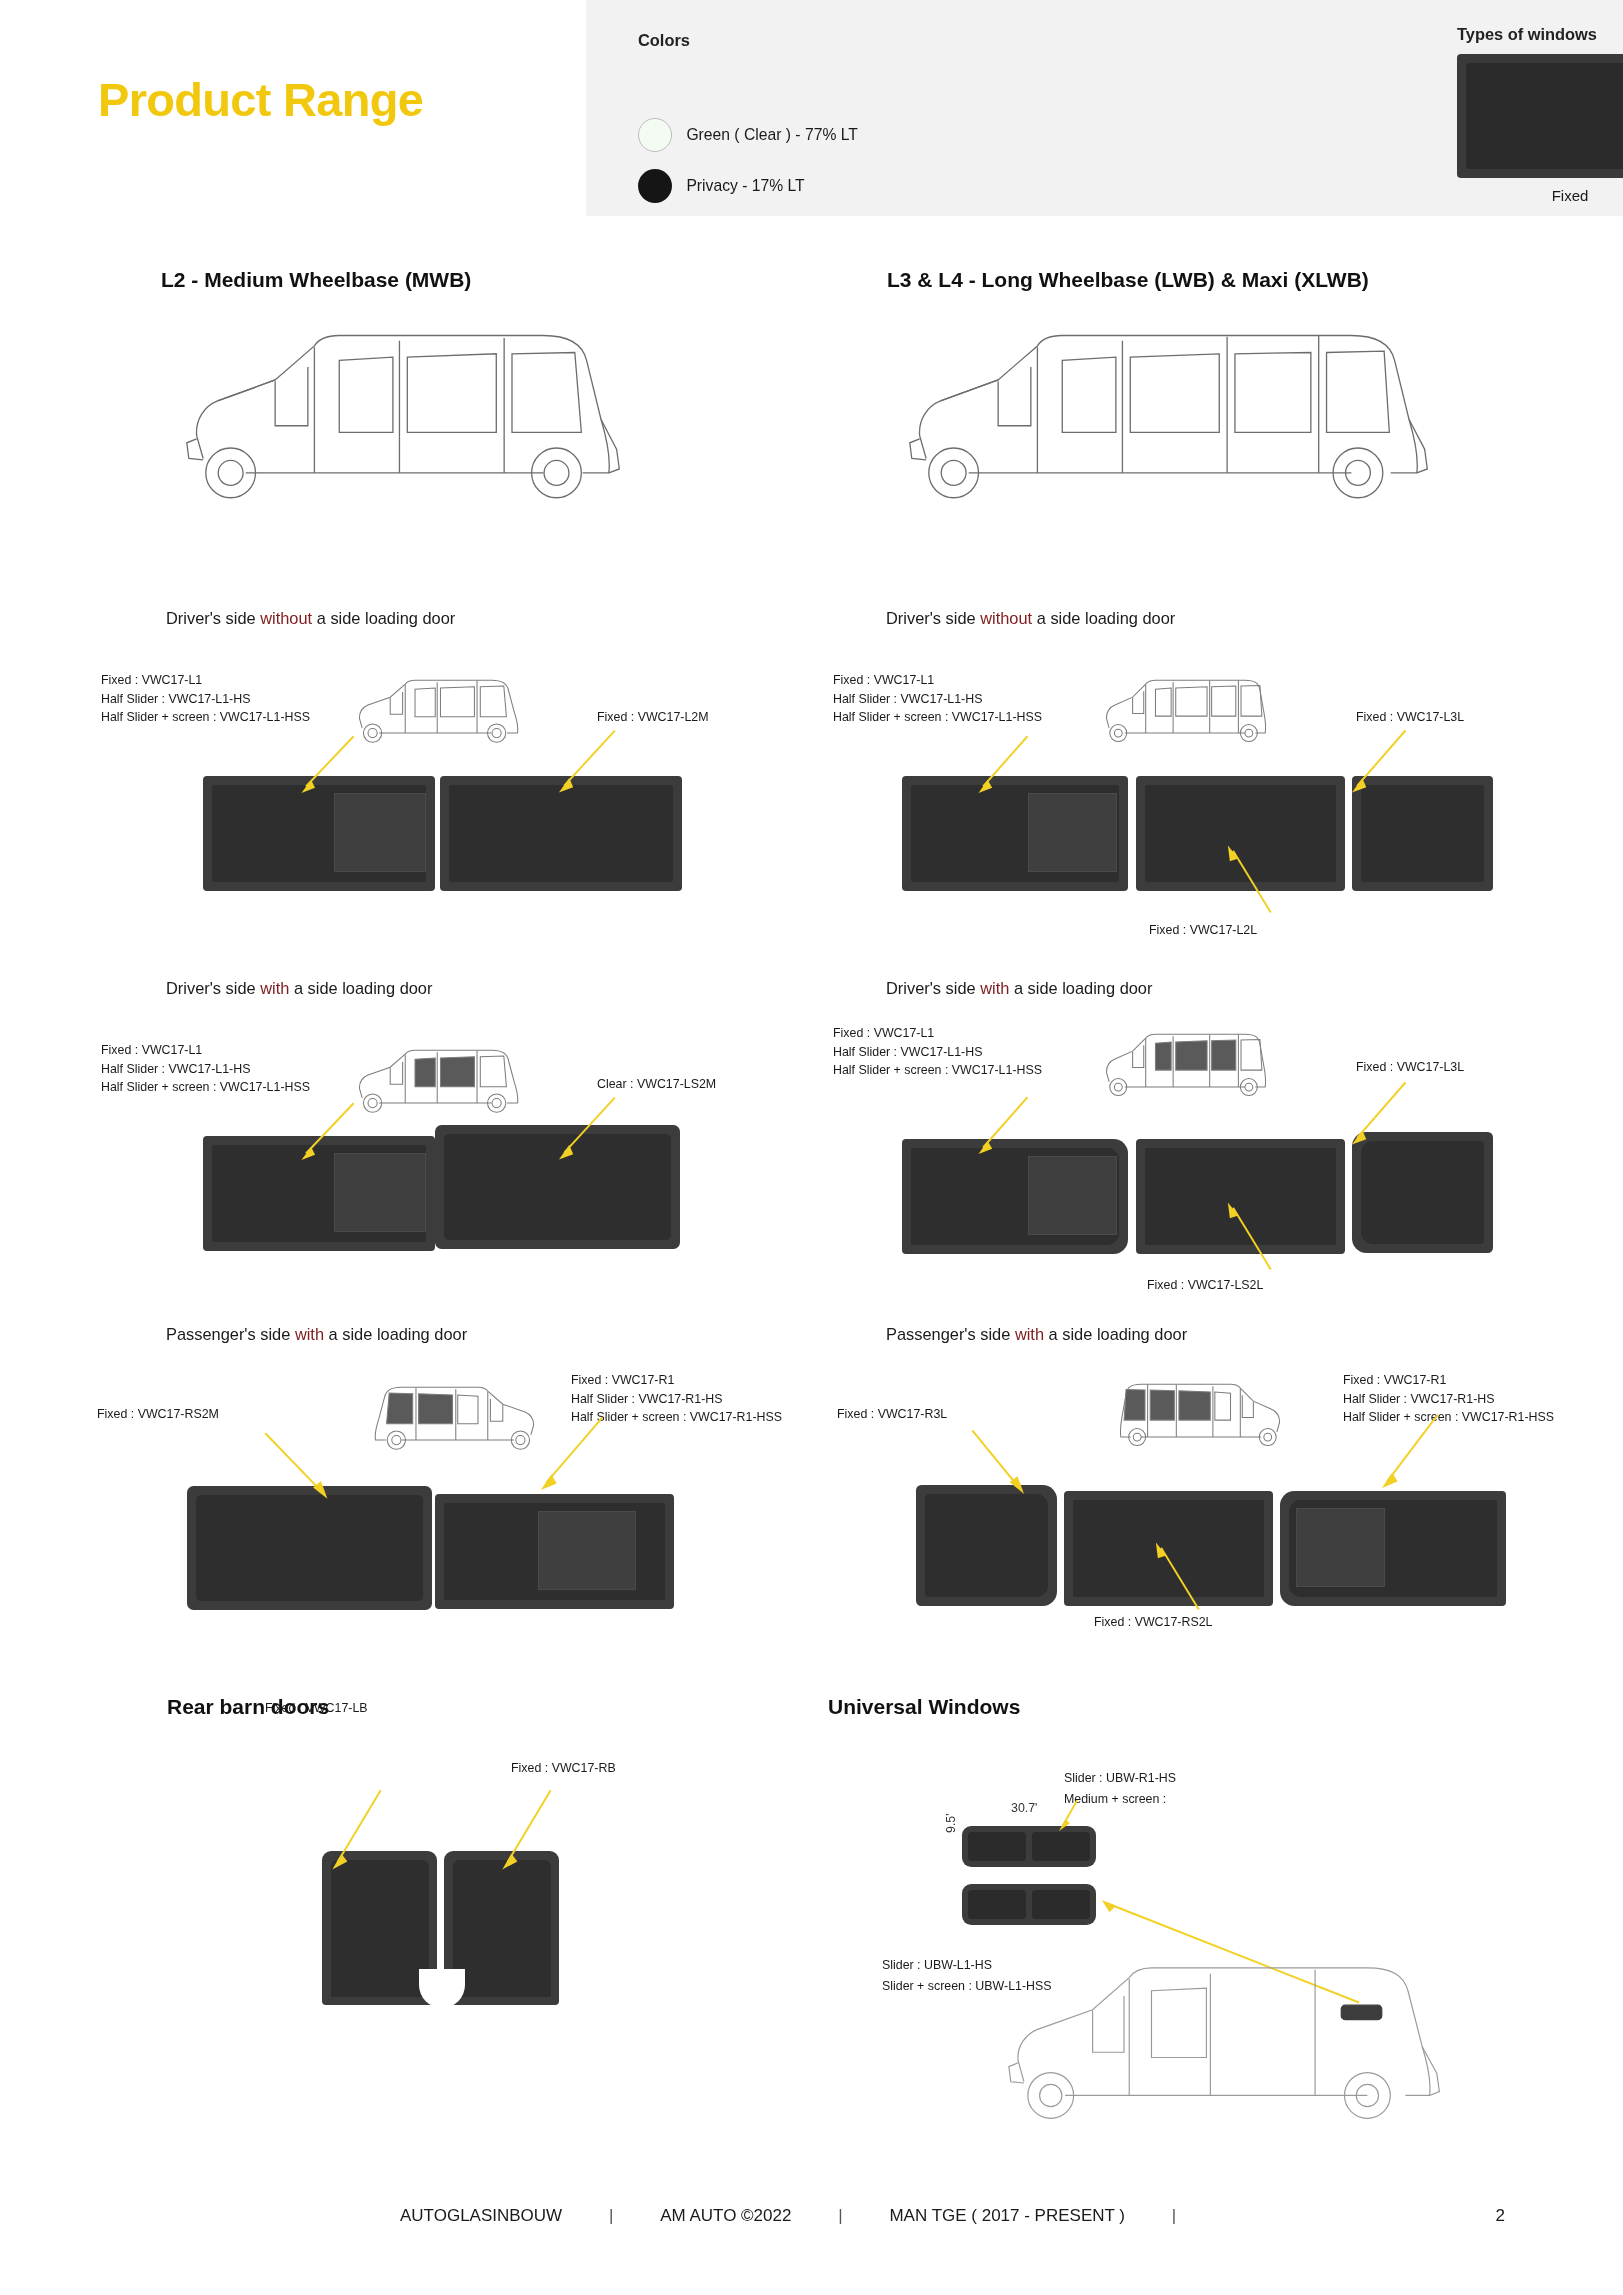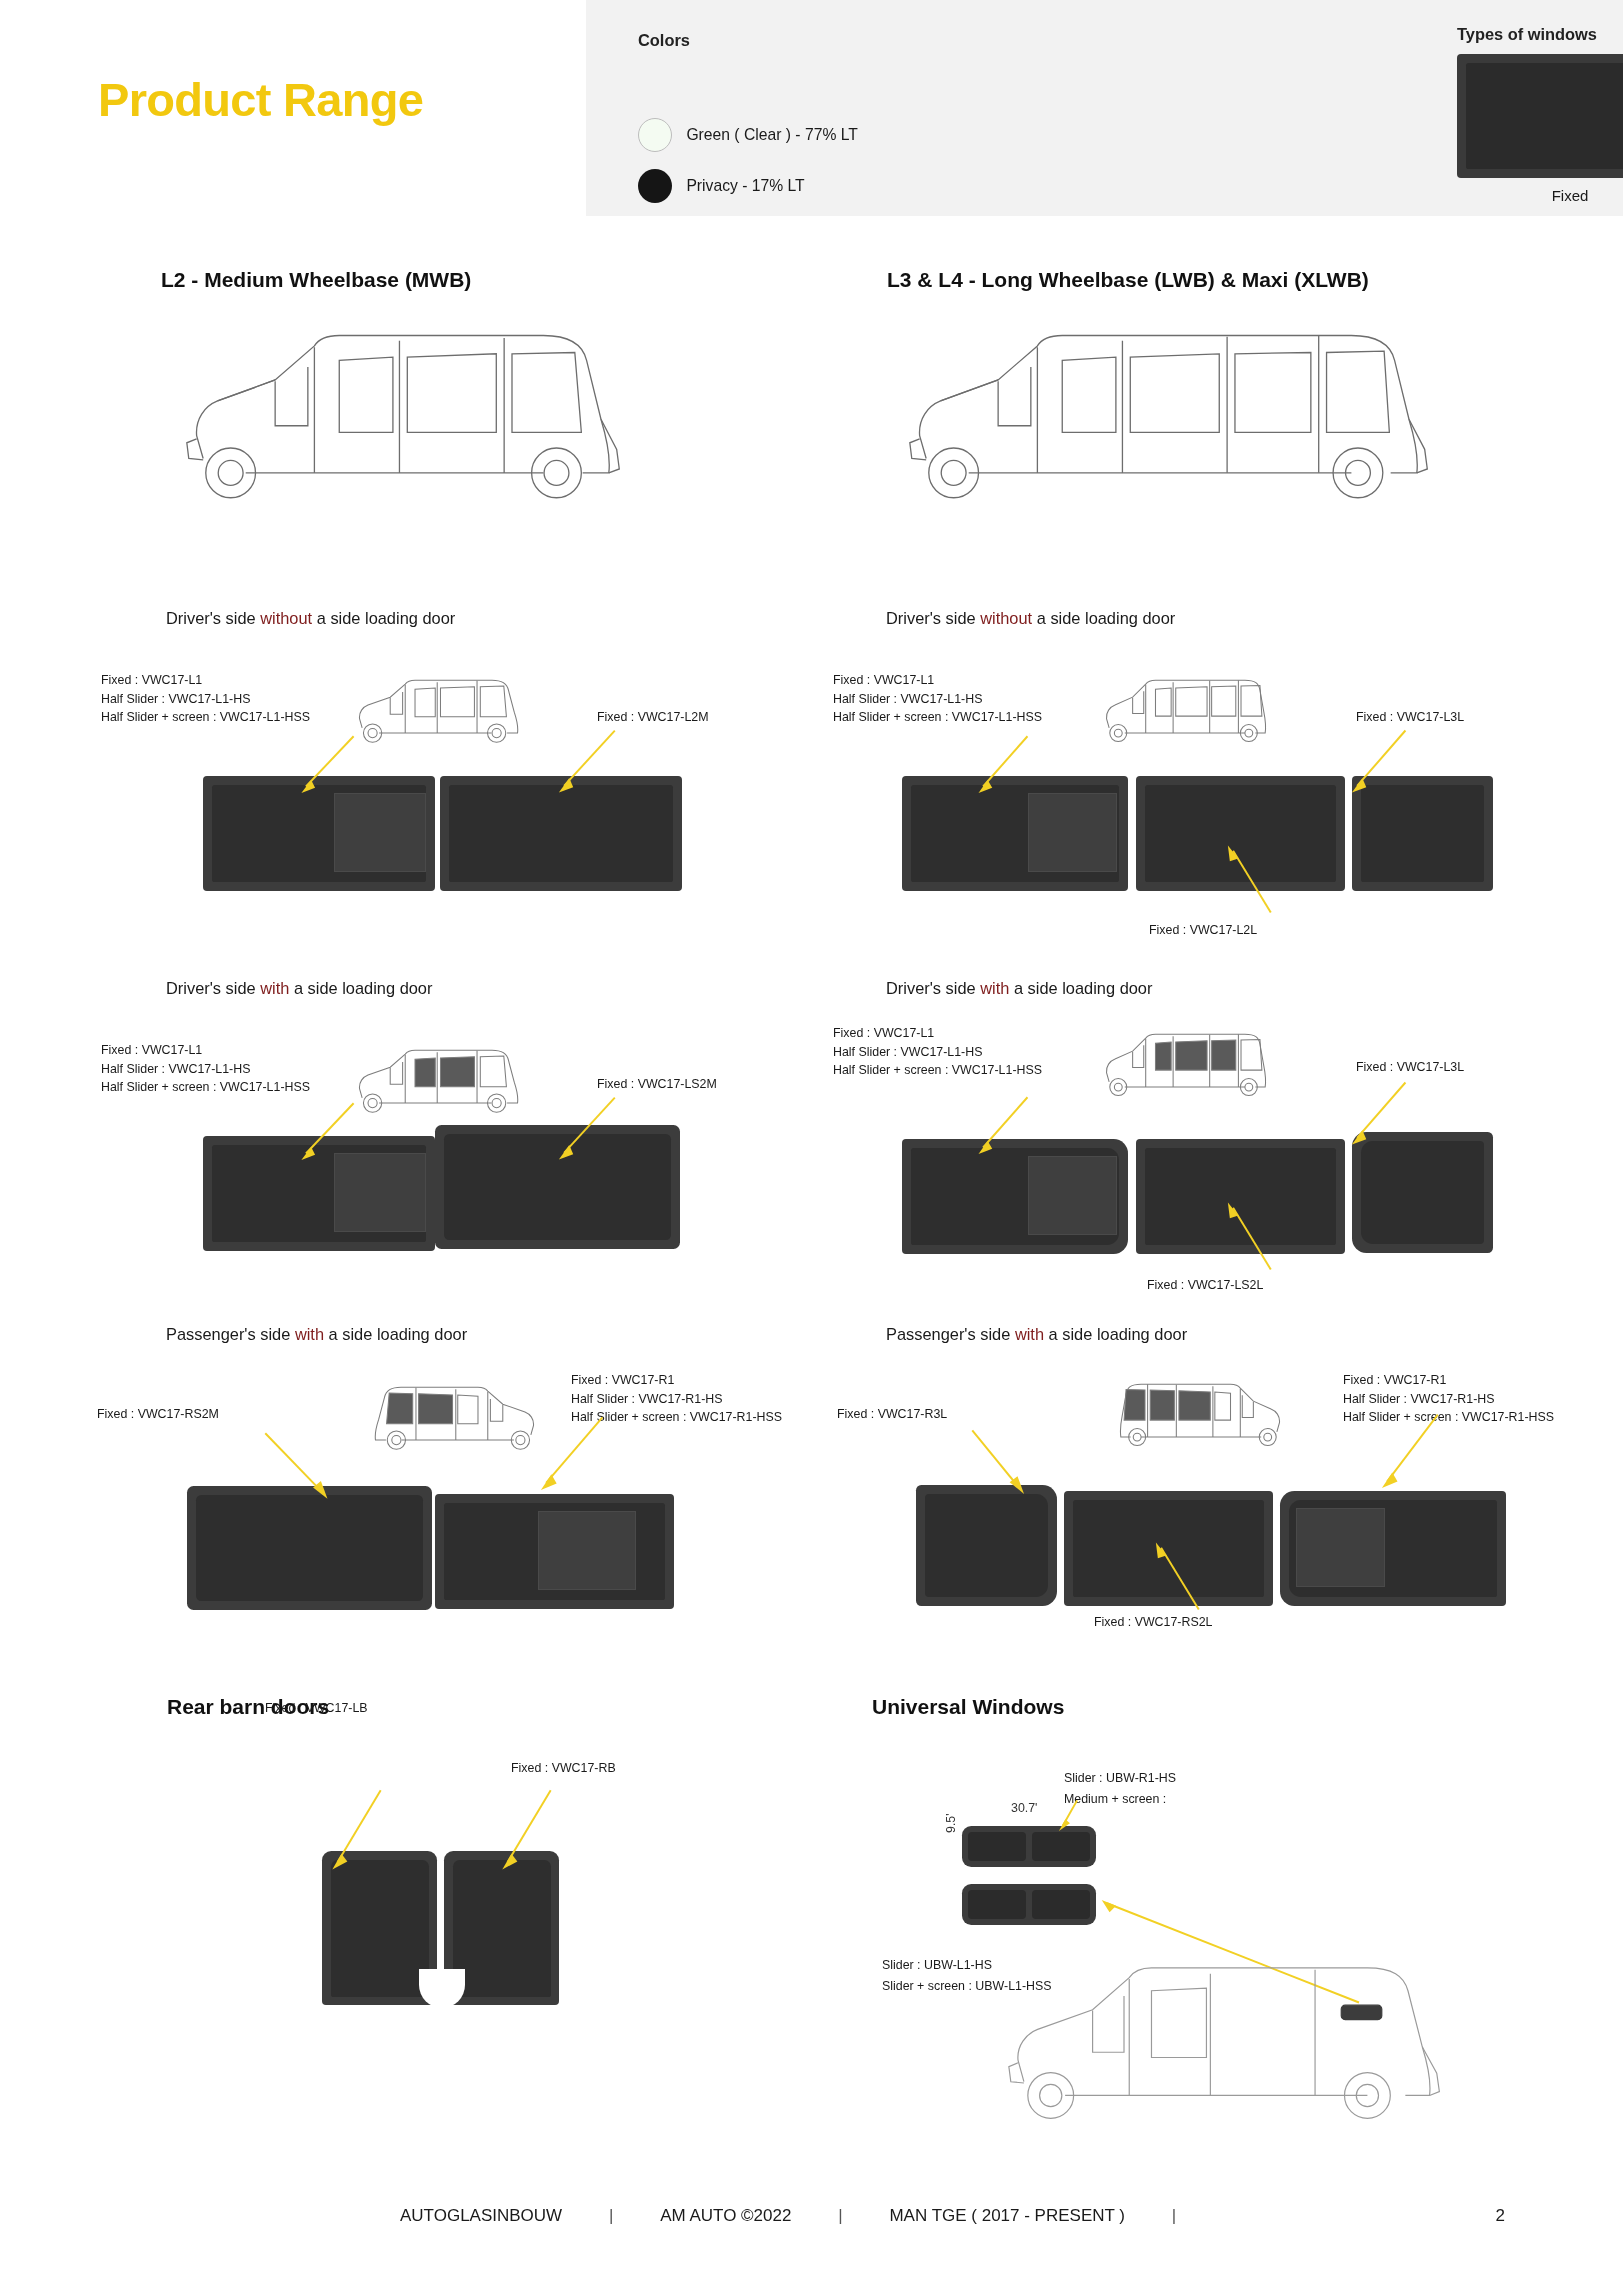--- a/index.html
+++ b/index.html
@@ -306,21 +306,21 @@
 <div class="sub-label" style="left:166px; top:979px;">
   <span>Driver's side </span><span class="hl">with</span><span> a side loading door</span>
 </div>
 
 <div class="code-block" style="left:101px; top:1041px;">
   <div>Fixed : VWC17-L1</div>
   <div>Half Slider : VWC17-L1-HS</div>
   <div>Half Slider + screen : VWC17-L1-HSS</div>
 </div>
 
-<div class="code-line" style="left:597px; top:1077px;">Fixed : VWC17-LS2M</div>
+<div class="code-line" style="left:597px; top:1077px;">Clear : VWC17-LS2M</div>
 
 <div class="van" style="left:353px; top:1044px;">
   <svg width="173" height="79" viewBox="0 0 265 120">
     <g fill="none" stroke="#7d7d7d" stroke-width="1.6">
       <path d="M14 82 L10 68 C9 58 15 50 23 47 L57 35 L80 15 C83 11 88 9 95 9 L213 9 C229 9 236 14 238 24 L247 58 C252 73 253 83 252 90 L236 90"></path>
       <path d="M40 90 L212 90"></path>
       <path d="M80 16 L80 90"></path>
         <path d="M129 12 L129 90"></path>
         <path d="M190 10 L190 90"></path>
       <path d="M95 23 L95 65 L126 65 L126 21 Z" fill="#5a5a5a"></path>
@@ -632,21 +632,21 @@
       <polygon points="6,2 22,22 9,26" fill="#f2d024"></polygon>
     </svg>
 </div>
 <div class="arrow" style="left:1378px; top:1411px;">
   <svg width="65" height="82" viewBox="0 0 100 125">
       <line x1="92" y1="5" x2="14" y2="108" stroke="#f2d024" stroke-width="3"></line>
       <polygon points="6,118 22,94 30,108" fill="#f2d024"></polygon>
     </svg>
 </div>
 
-<div class="section-heading" style="left:872px; top:1695px;">Universal Windows</div>
+<div class="section-heading" style="left:828px; top:1695px;">Universal Windows</div>
 
 <div class="code-line" style="left:1064px; top:1771px;">Slider : UBW-R1-HS</div>
 <div class="code-line" style="left:1064px; top:1792px;">Medium + screen :</div>
 
 <div class="dim-label" style="left:1011px; top:1801px;">30.7'</div>
 <div class="dim-label vert" style="left:944px; top:1833px;">9.5'</div>
 
 <div class="uni-win" style="left:962px; top:1826px; width:134px; height:41px;">
   <div class="p"></div>
   <div class="p"></div>

